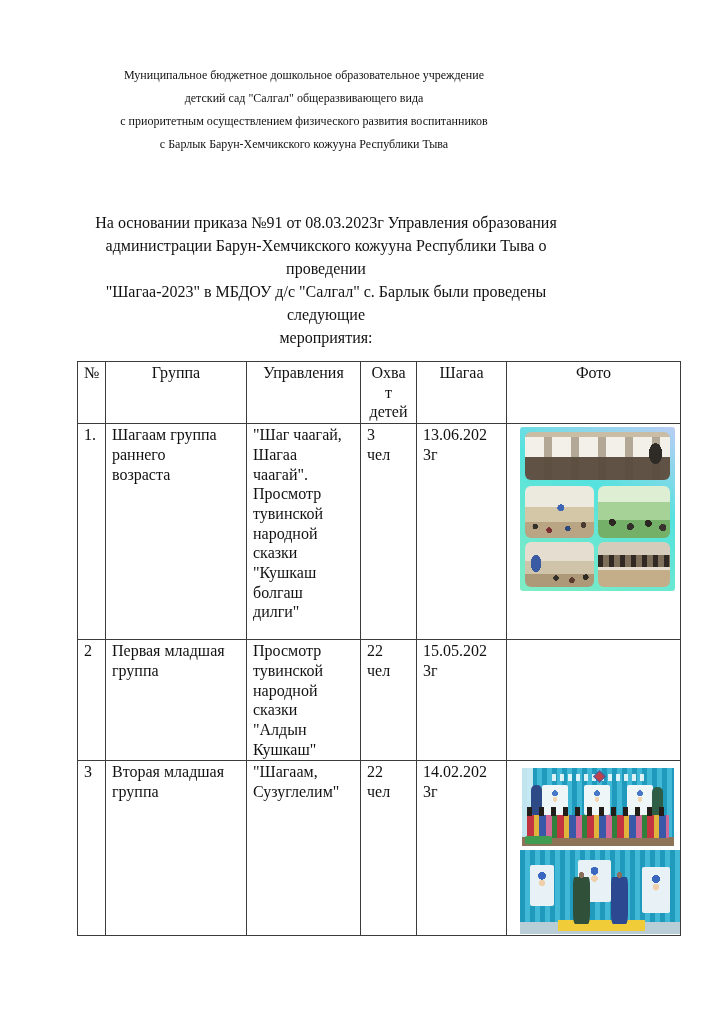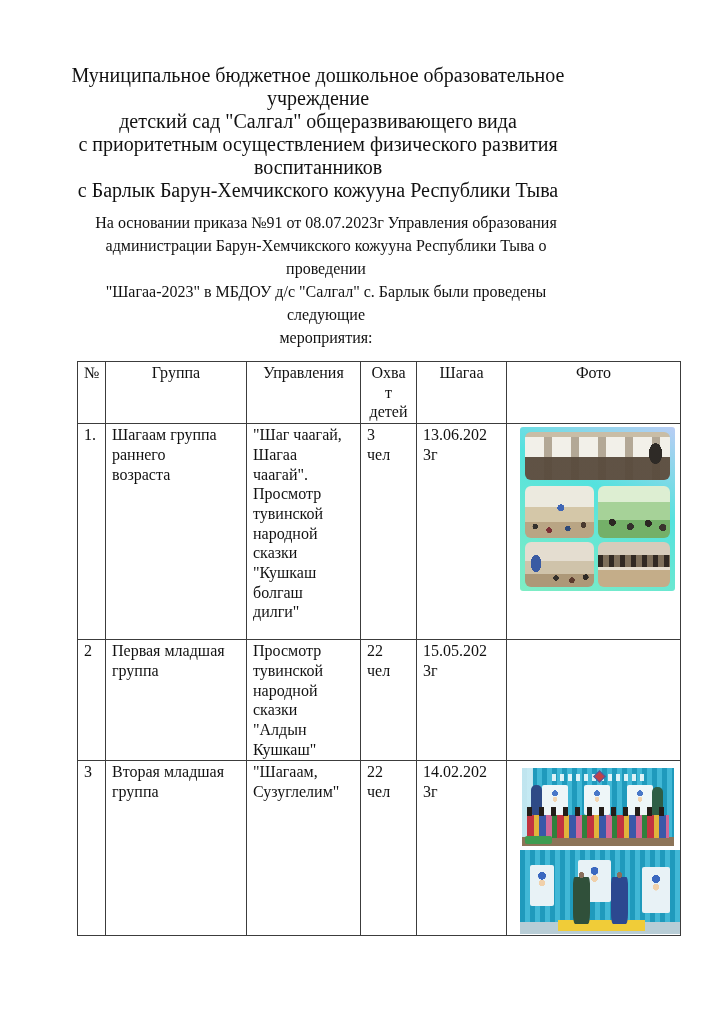--- a/index.html
+++ b/index.html
@@ -5,22 +5,22 @@
   html,body{margin:0;padding:0;}
   body{
     width:724px;height:1024px;background:#ffffff;
     font-family:"Liberation Serif","DejaVu Serif",serif;
     color:#111;
   }
   .page{position:relative;width:724px;height:1024px;background:#fff;overflow:hidden;}
   .pre{white-space:pre-line;}
 
   .doc-header{
-    position:absolute;top:64px;left:58px;width:520px;
-    text-align:center;font-size:20px;line-height:23px;
+    position:absolute;top:64px;left:44px;width:520px;
+    text-align:center;font-size:12px;line-height:23px;
   }
   .doc-intro{
     position:absolute;top:211px;left:66px;width:520px;
     text-align:center;font-size:16px;line-height:23px;
   }
   .table-title{
     position:absolute;top:339px;left:77px;width:603px;
     text-align:center;font-size:16px;font-weight:bold;
   }
 
@@ -172,21 +172,21 @@
 </head>
 <body>
 
 <div class="page">
 
   <div class="doc-header pre">Муниципальное бюджетное дошкольное образовательное учреждение
 детский сад "Салгал" общеразвивающего вида
 с приоритетным осуществлением физического развития воспитанников
 с Барлык Барун-Хемчикского кожууна Республики Тыва</div>
 
-  <div class="doc-intro pre">На основании приказа №91 от 08.07.2023г Управления образования
+  <div class="doc-intro pre">На основании приказа №91 от 08.03.2023г Управления образования
 администрации Барун-Хемчикского кожууна Республики Тыва  о проведении
 "Шагаа-2023" в МБДОУ д/с "Салгал" с. Барлык были проведены следующие
 мероприятия:</div>
 
 
   <table class="events">
     <colgroup>
       <col class="c1">
         <col class="c2">
         <col class="c3">

